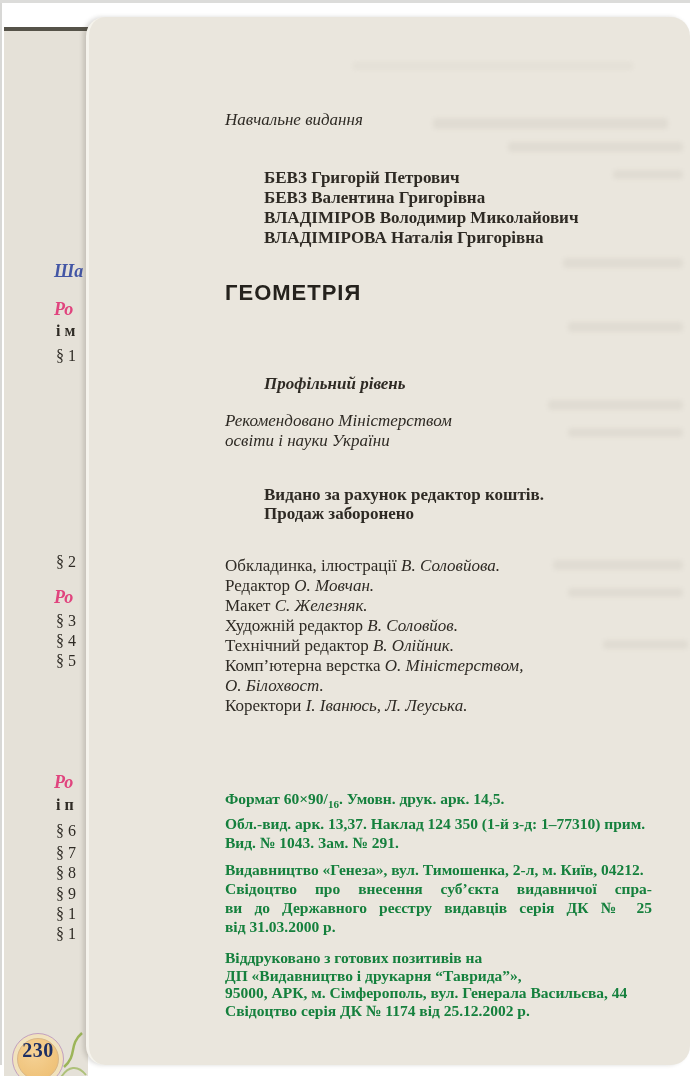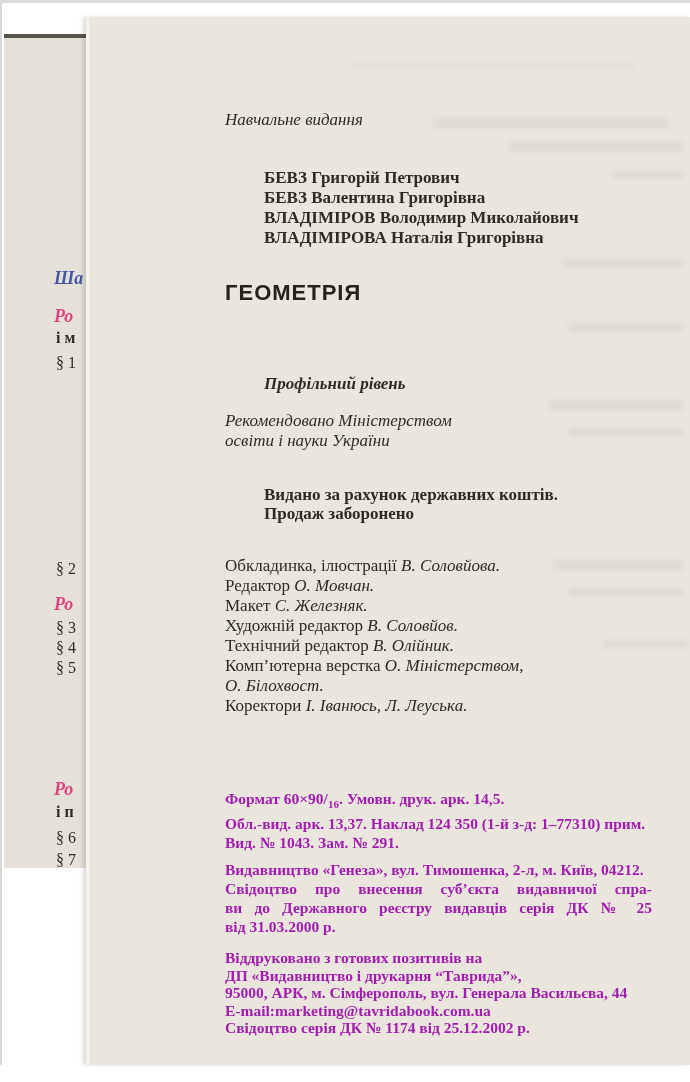--- a/index.html
+++ b/index.html
@@ -6,21 +6,21 @@
   .stage {
     position:relative; width:690px; height:1082px; margin:0 auto;
     background:#ffffff; overflow:hidden;
     font-family:"Liberation Serif", serif; color:#2e2a24;
   }
   .edge-top { position:absolute; left:0; top:0; right:0; height:3px; background:#dcdcda; }
   .edge-left { position:absolute; left:0; top:3px; width:2px; height:1062px; background:#d8d8d6; }
 
   
   .underlay {
-    position:absolute; left:4px; top:34px; width:84px; height:834px;
+    position:absolute; left:4px; top:27px; width:84px; height:1049px;
     background:#e5e1d8; border-top:4px solid #565349;
     overflow:hidden; box-sizing:border-box;
   }
   .frag { position:absolute; left:52px; white-space:nowrap; font-size:17px; color:#2f2b25; }
   .frag.blue { color:#4356a5; font-style:italic; font-weight:bold; font-size:18px; left:50px; }
   .frag.pink { color:#e0447e; font-style:italic; font-weight:bold; font-size:18px; left:50px; }
   .frag.boldline { font-weight:bold; font-size:16px; }
   .frag.para { font-size:16px; }
 
   .badge-outer {
@@ -35,31 +35,32 @@
     display:flex; align-items:flex-start; justify-content:center;
   }
   .badge-num { font-weight:bold; font-size:20px; color:#1d2f63; letter-spacing:0.5px; }
   .vine { position:absolute; left:48px; top:1000px; }
 
   
   .main-page {
     position:absolute; left:86px; top:17px; width:604px; height:1048px;
     background:#eae6dd; border-left:3px solid #f5f3ec; box-sizing:border-box;
     box-shadow:-3px 0 4px rgba(60,55,45,0.18);
+    border-radius:19px;
   }
   .tblock { position:absolute; left:136px; white-space:nowrap; }
   .i { font-style:italic; }
   .b { font-weight:bold;margin-left:39px; }
   .title-text {
     font-family:"Liberation Sans", sans-serif; font-weight:bold;
     font-size:22px; letter-spacing:1px; color:#25221d;
   }
   .lh20 div { line-height:20px; }
   .lh19 div { line-height:19px; }
-  .small { font-size:15.5px; font-weight:bold; color:#a21caf; }
+  .small { font-size:15.5px; font-weight:bold; color:#15803d; }
   .small div { line-height:19px; }
   .printer div { line-height:17.5px; }
   .just { text-align:justify; text-align-last:justify; width:427px; white-space:normal; }
   sub { font-size:11px; }
 
   .smudge {
     position:absolute; background:#8d867a; opacity:0.10;
     filter:blur(2px); border-radius:3px; pointer-events:none;
   }
 </style>
@@ -128,21 +129,21 @@
 
 
     <div class="tblock b i" style="top:357px;font-size:17px">Профільний рівень</div>
 
     <div class="tblock i lh20" style="top:394px;font-size:17px">
       <div>Рекомендовано Міністерством</div>
       <div>освіти і науки України</div>
     </div>
 
     <div class="tblock b lh19" style="top:468px;font-size:17px">
-      <div>Видано за рахунок державних коштів.</div>
+      <div>Видано за рахунок редактор коштів.</div>
       <div>Продаж заборонено</div>
     </div>
 
     <div class="tblock lh20" style="top:539px;font-size:17px">
       <div><span>Обкладинка, ілюстрації </span><span class="i">В. Соловйова.</span></div>
       <div><span>Редактор </span><span class="i">О. Мовчан.</span></div>
       <div><span>Макет </span><span class="i">С. Железняк.</span></div>
       <div><span>Художній редактор </span><span class="i">В. Соловйов.</span></div>
       <div><span>Технічний редактор </span><span class="i">В. Олійник.</span></div>
       <div><span>Комп’ютерна верстка </span><span class="i">О. Міністерством,</span></div>
@@ -160,18 +161,17 @@
       <div>Видавництво «Генеза», вул. Тимошенка, 2-л, м. Київ, 04212.</div>
       <div class="just">Свідоцтво про внесення суб’єкта видавничої спра-</div>
       <div class="just">ви до Державного реєстру видавців серія ДК № 25</div>
       <div>від 31.03.2000 р.</div>
     </div>
 
     <div class="tblock small printer" style="top:932px">
       <div>Віддруковано з готових позитивів на</div>
       <div>ДП «Видавництво і друкарня “Таврида”»,</div>
       <div>95000, АРК, м. Сімферополь, вул. Генерала Васильєва, 44</div>
-      <div>E-mail:marketing@tavridabook.com.ua</div>
       <div>Свідоцтво серія ДК № 1174 від 25.12.2002 р.</div>
     </div>
 
   </div>
 </div>
 
 </body></html>

